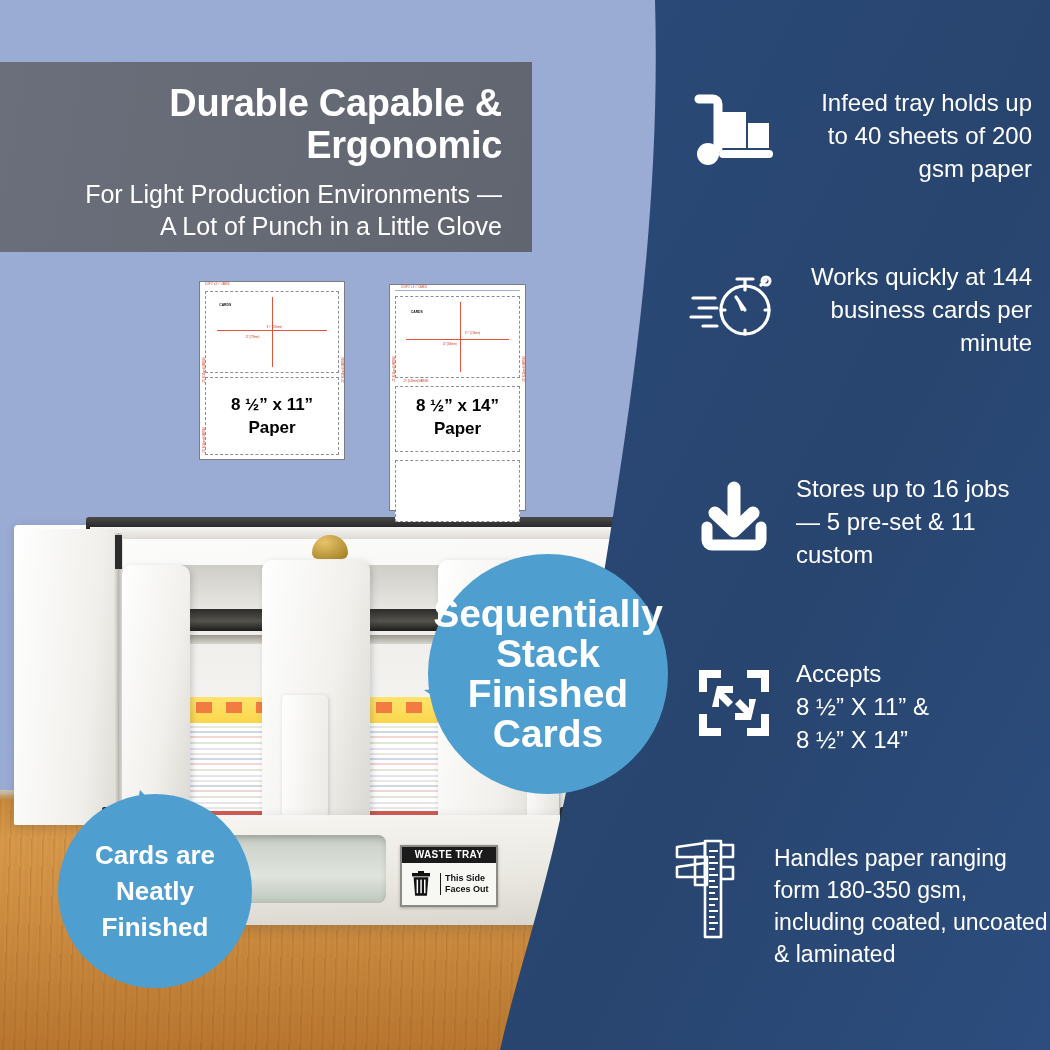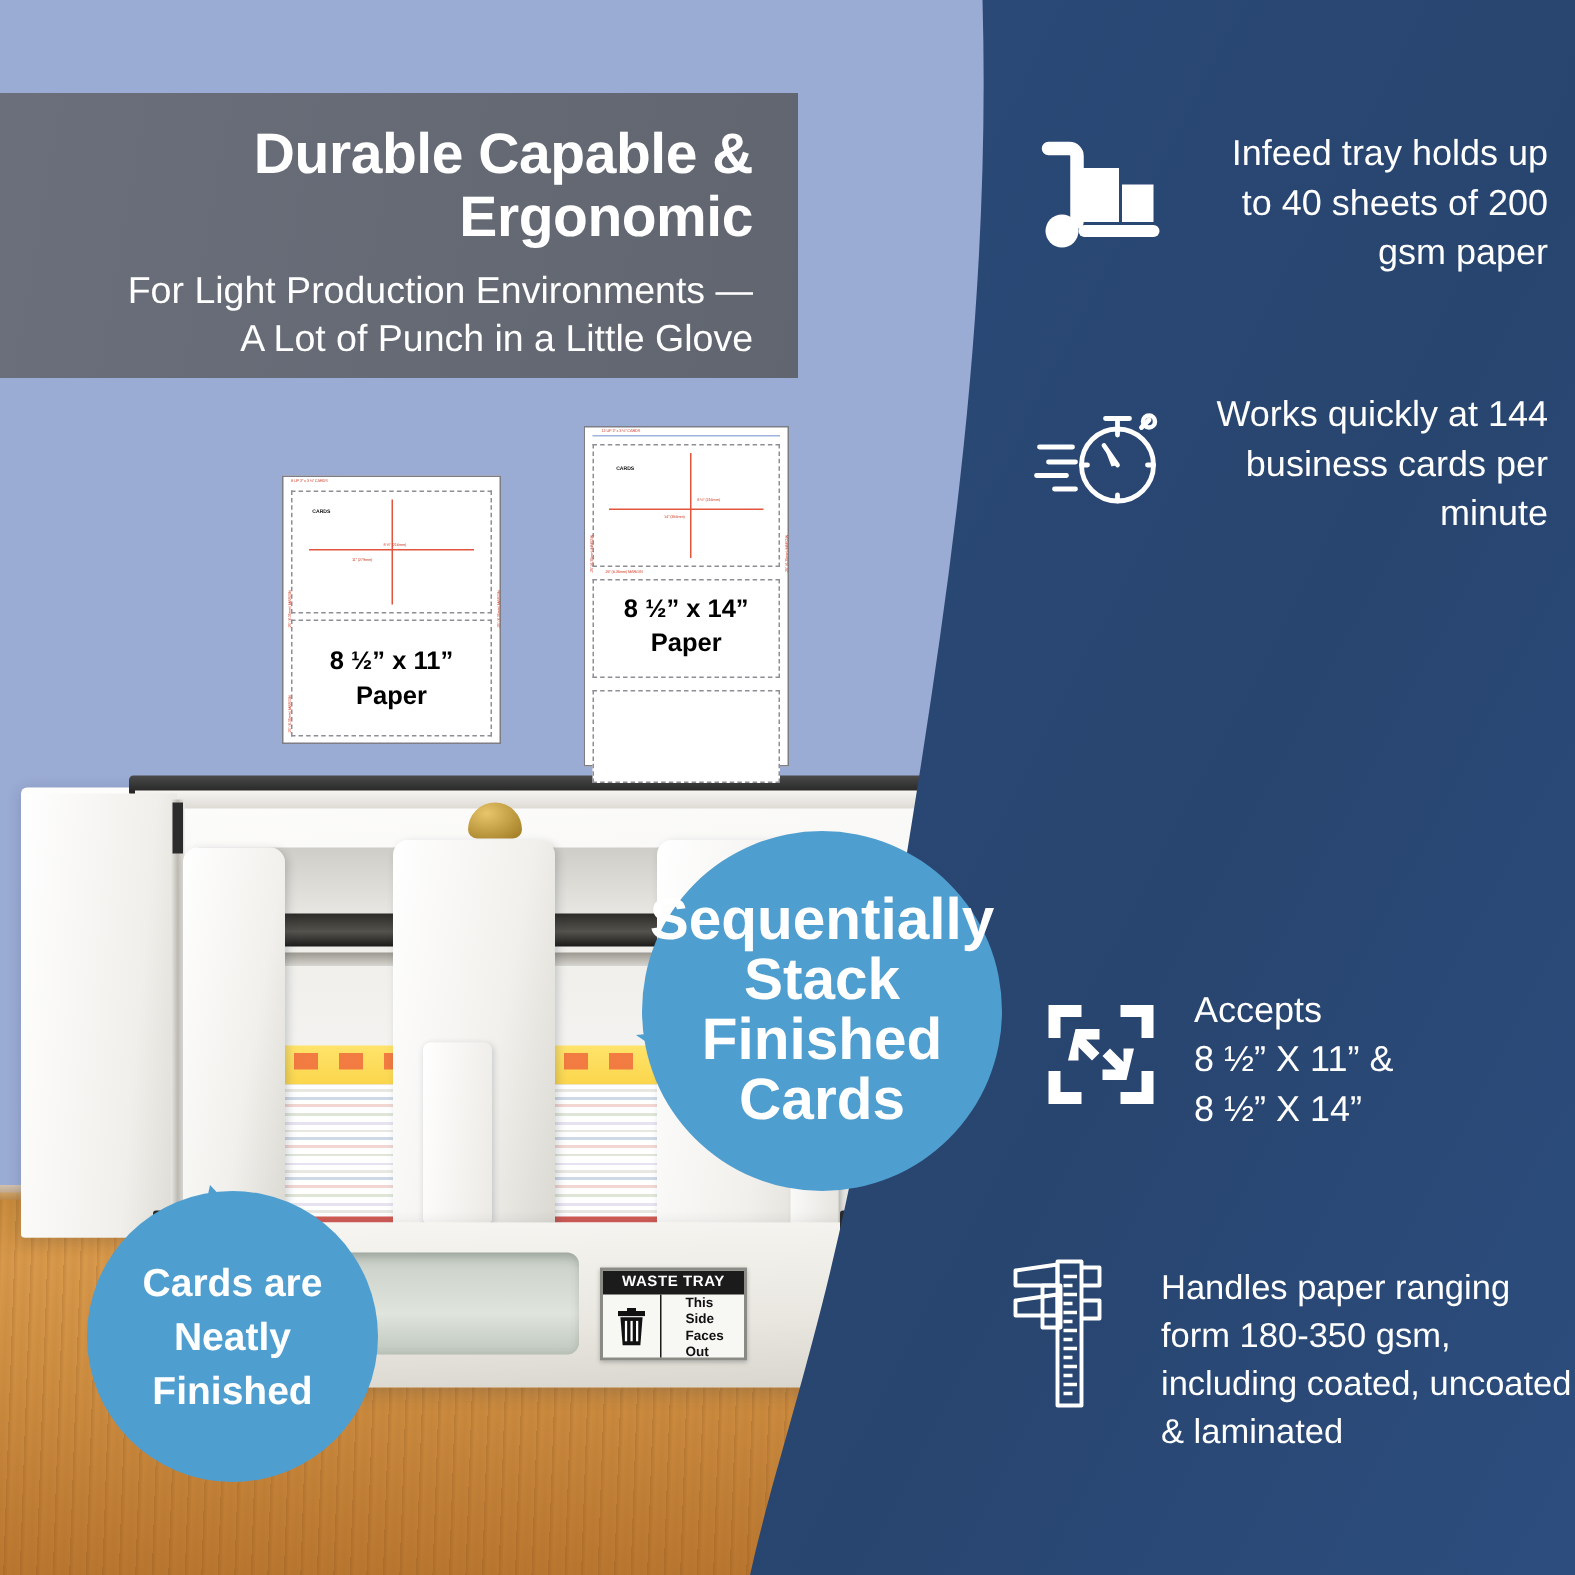--- a/index.html
+++ b/index.html
@@ -141,41 +141,41 @@
     display:flex; flex-direction:column; overflow:hidden;
   }
   .waste-title {
     background:#1b1b1b; color:#fff; font-size:10px; font-weight:bold;
     text-align:center; letter-spacing:.4px; padding:2px 0 3px;
   }
   .waste-body { flex:1; display:flex; align-items:center; }
   .waste-can { width:38px; display:flex; justify-content:center; }
   .waste-txt {
     flex:1; border-left:1.5px solid #1b1b1b; font-size:9px; line-height:11px;
-    font-weight:bold; color:#111; padding-left:16px;
+    font-weight:bold; color:#111; padding-left:4px;
   }
 
   
   .banner {
     position:absolute; left:0; top:62px; width:532px; height:190px;
     background:linear-gradient(100deg,#6a6f7b,#60656f);
     color:#fff; text-align:right;
     padding:20px 30px 14px 24px;
   }
   .banner h1 {
     font-size:38px; line-height:42px; font-weight:bold; letter-spacing:-.3px;
     margin-bottom:12px;
   }
   .banner .sub { font-size:25px; line-height:32px; font-weight:400; }
 
   
   .paper {
     position:absolute; background:#fff; border:1px solid #7d7d85;
   }
-  .paper-letter { left:188px; top:281px; width:146px; height:179px;margin-top:36px; }
+  .paper-letter { left:199px; top:281px; width:146px; height:179px; }
   .paper-legal  { left:389px; top:284px; width:137px; height:227px; }
 
   .pp-inner { position:absolute; inset:5px; }
   .pp-cell {
     position:absolute; left:0; right:0;
     border:1px dashed #8e8e96; background:#fff;
   }
   .pp-lines { position:absolute; inset:0; pointer-events:none; }
   .pp-lines i {
     position:absolute; background:#e2553c; display:block;
@@ -414,20 +414,30 @@
             <path d="M56 21v4M56 65v4M32 45h4M76 45h4"></path>
             <path d="M4 33h22M10 43h18M2 52h20M14 61h14"></path>
           </g>
           <path d="M56 45 L46 30 L52 46 Z" fill="#fff"></path>
           <circle cx="77" cy="16" r="4" stroke="#fff" stroke-width="3" fill="none"></circle>
         </svg>
       </div>
       <div class="feat-text">Works quickly at 144 business cards per minute</div>
     </div>
 
+    <div class="feature f3">
+      <div class="feat-icon">
+        <svg width="80" height="76" viewBox="0 0 80 76" aria-hidden="true">
+          <path d="M40 8 v34" stroke="#fff" stroke-width="13" stroke-linecap="round"></path>
+          <path d="M21 33 L40 51 L59 33" stroke="#fff" stroke-width="13" fill="none" stroke-linecap="round" stroke-linejoin="round"></path>
+          <path d="M13 47 v13 a5 5 0 0 0 5 5 h44 a5 5 0 0 0 5 -5 v-13" stroke="#fff" stroke-width="11" fill="none" stroke-linecap="round"></path>
+        </svg>
+      </div>
+      <div class="feat-text">Stores up to 16 jobs — 5 pre-set &amp; 11 custom</div>
+    </div>
 
     <div class="feature f4">
       <div class="feat-icon">
         <svg width="82" height="78" viewBox="0 0 82 78" aria-hidden="true">
           <g fill="#fff">
             <path d="M6 6h22v8H14v14H6z"></path>
             <path d="M76 6H54v8h14v14h8z"></path>
             <path d="M6 72h22v-8H14V50H6z"></path>
             <path d="M76 72H54v-8h14V50h8z"></path>
             <path d="M24 22h16v7H31l9 9-5 5-9-9v9h-7z"></path>

